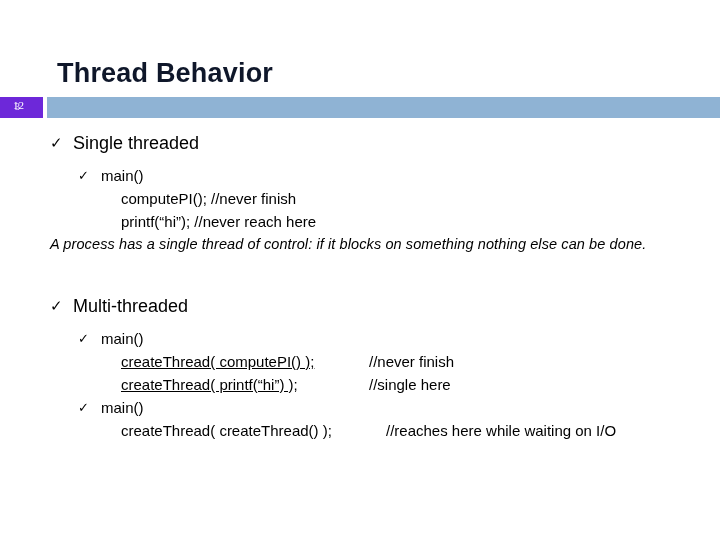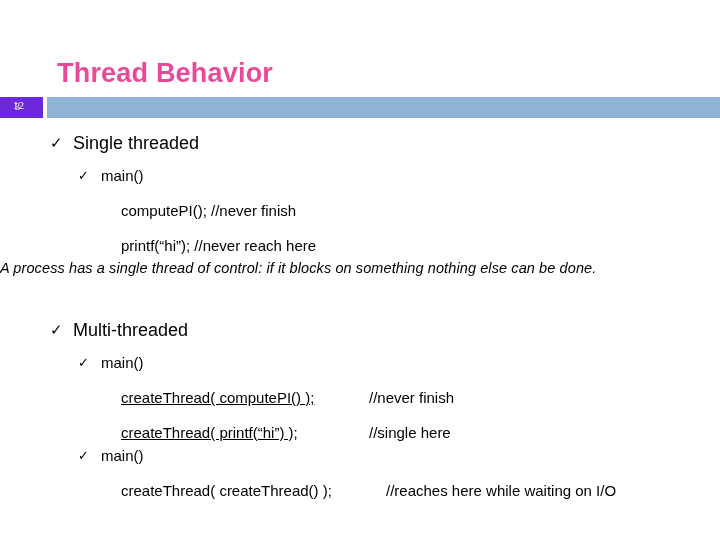--- a/index.html
+++ b/index.html
@@ -22,21 +22,21 @@
     background: #ffffff;
   }
 
   
   .slide-title {
     position: absolute;
     left: 57px;
     top: 58px;
     font-size: 27px;
     font-weight: bold;
-    color: #ec4899;
+    color: #0f172a;
     letter-spacing: 0.2px;
     white-space: nowrap;
   }
 
   
   .header-band {
     position: absolute;
     left: 47px;
     top: 97px;
     right: 0;
@@ -113,37 +113,37 @@
   .bullet-l2 .txt {
     display: inline-block;
     margin-left: 23px;
   }
 
   .code-line {
     font-size: 15px;
     line-height: 23px;
     height: 23px;
     padding-left: 121px;
-    margin-top: 12px;
   }
   .code-line .code {
     display: inline-block;
     min-width: 0;
   }
   .code-line .code.w1 { width: 248px; text-decoration: underline; }
   .code-line .code.w2 { width: 265px; }
   .code-line .comment {
     display: inline-block;
   }
 
   .note-italic {
     font-style: italic;
     font-size: 14.5px;
     line-height: 22px;
     height: 22px;
+    padding-left: 50px;
     letter-spacing: 0.1px;
   }
 
   .spacer-lg { height: 38px; }
   .spacer-sm { height: 8px; }
 </style>
 </head>
 <body>
 
 <div class="slide">

